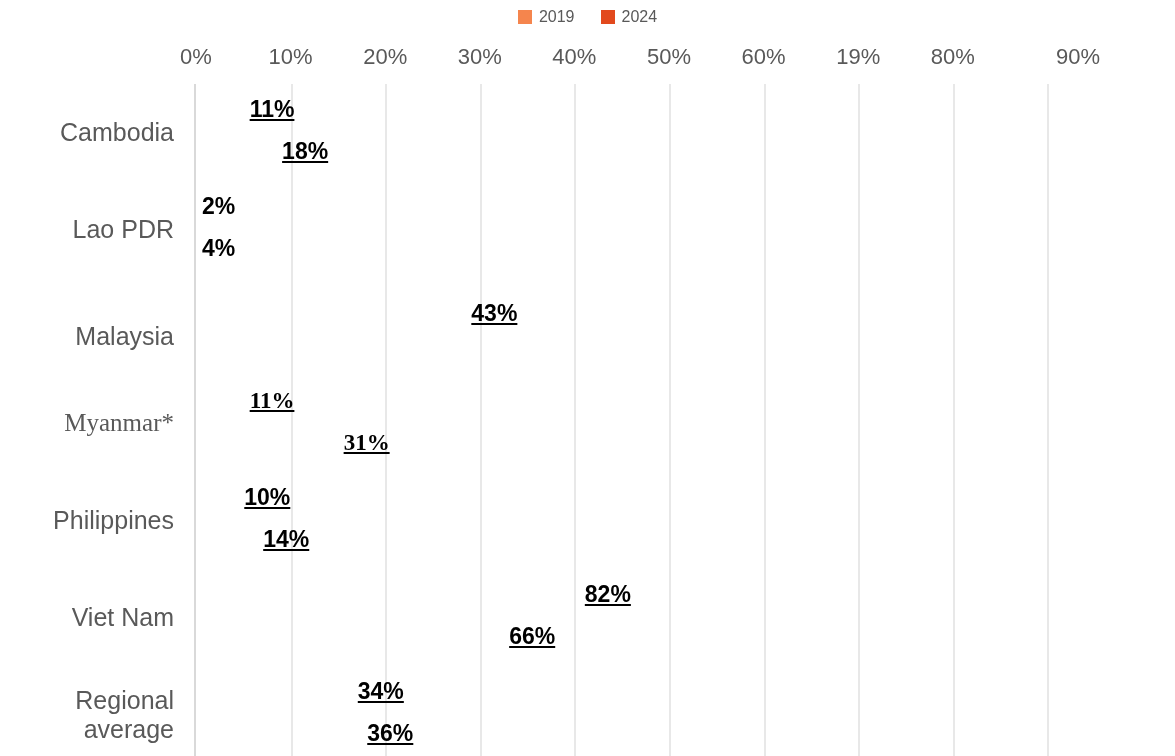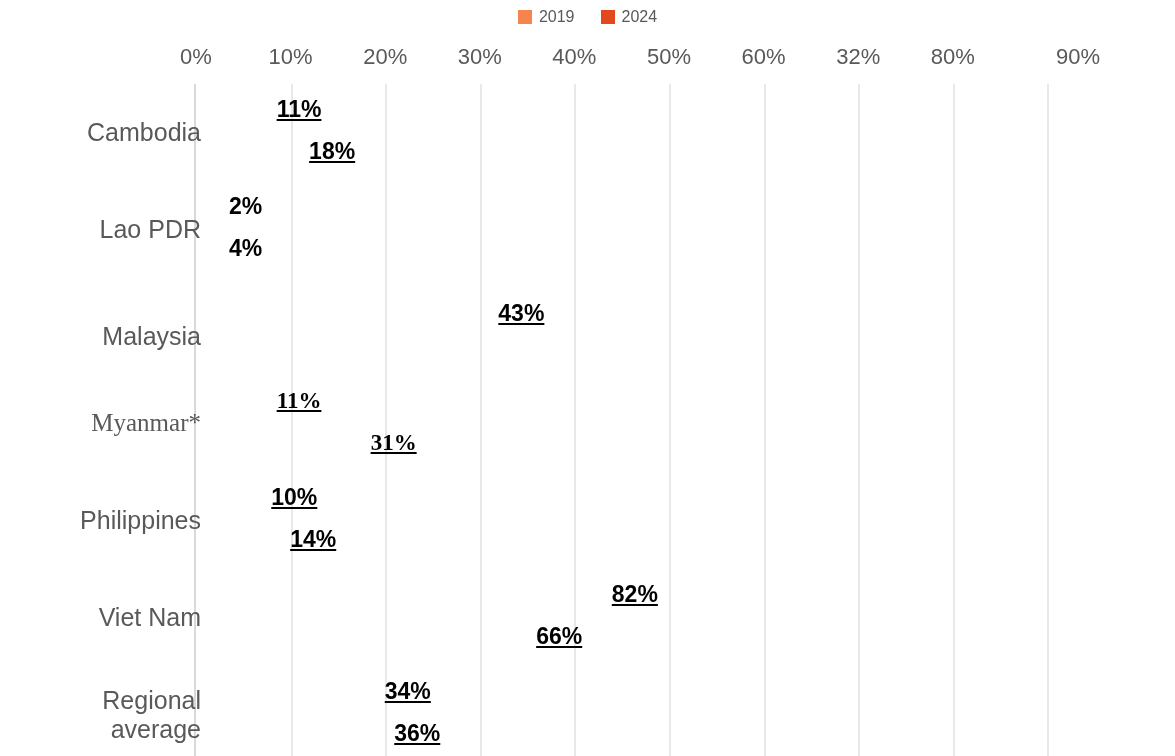--- a/index.html
+++ b/index.html
@@ -88,21 +88,20 @@
     bottom: 0;
     width: 2px;
     background: #d9d9d9;
   }
 
   .cat-group {
     position: absolute;
     left: 0;
     right: 0;
     height: 97px;
-    margin-left: 27px;
   }
   .cat-label {
     position: absolute;
     right: 100%;
     margin-right: 22px;
     top: 0;
     height: 97px;
     width: 260px;
     display: flex;
     align-items: center;
@@ -168,21 +167,21 @@
     </div>
 
   <div id="x-axis">
       <span class="x-tick-label" style="left: 196px;">0%</span>
       <span class="x-tick-label" style="left: 290.6px;">10%</span>
       <span class="x-tick-label" style="left: 385.2px;">20%</span>
       <span class="x-tick-label" style="left: 479.8px;">30%</span>
       <span class="x-tick-label" style="left: 574.4px;">40%</span>
       <span class="x-tick-label" style="left: 669px;">50%</span>
       <span class="x-tick-label" style="left: 763.6px;">60%</span>
-      <span class="x-tick-label" style="left: 858.2px;">32%</span>
+      <span class="x-tick-label" style="left: 858.2px;">19%</span>
       <span class="x-tick-label" style="left: 952.8px;">80%</span>
       <span class="x-tick-label" style="left: 1078px;">90%</span>
     </div>
 
   <div id="plot">
     <div id="category-axis-line"></div>
     <div id="gridlines">
         <div class="gridline" style="left: 94.6px;"></div>
         <div class="gridline" style="left: 189.2px;"></div>
         <div class="gridline" style="left: 283.8px;"></div>

